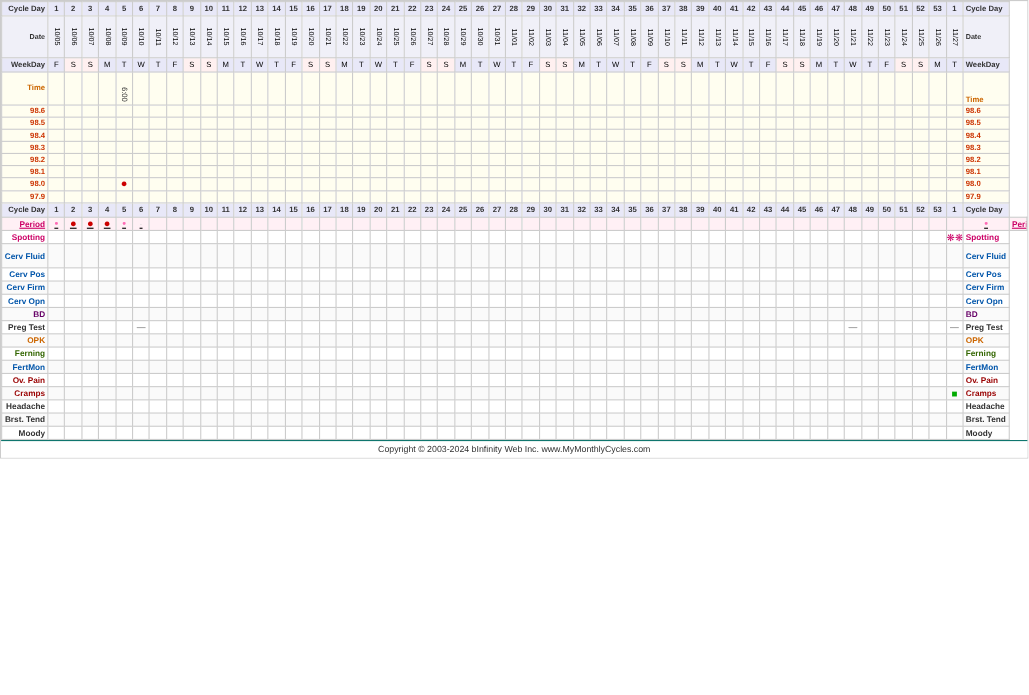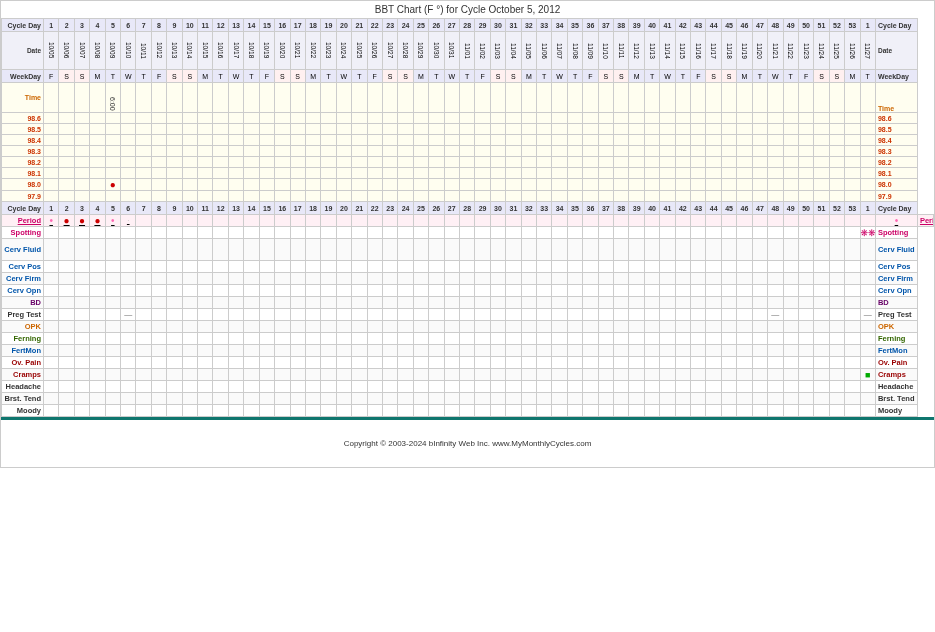--- a/index.html
+++ b/index.html
@@ -131,30 +131,29 @@
     
     .dash {
       color: #666;
       font-size: 8px;
     }
     
     .footer {
       text-align: center;
       font-size: 8px;
       color: #333;
-      padding: 19px 0;
+      padding: 3px 0;
       background: #fff;
-      border-top: 3px solid #0f766e;
+      border-top: 1px solid #0f766e;
     }
   </style>
 </head>
 <body>
 
 <div class="chart-container">
-  <div class="chart-title">BBT Chart (F °) for Cycle October 5, 2012</div>
 
   <table>
 
     <tbody>
         <tr class="cycle-day-row header-row">
       <th class="label-col">Cycle Day</th>
       <th>1</th>
           <th>2</th>
           <th>3</th>
           <th>4</th>

